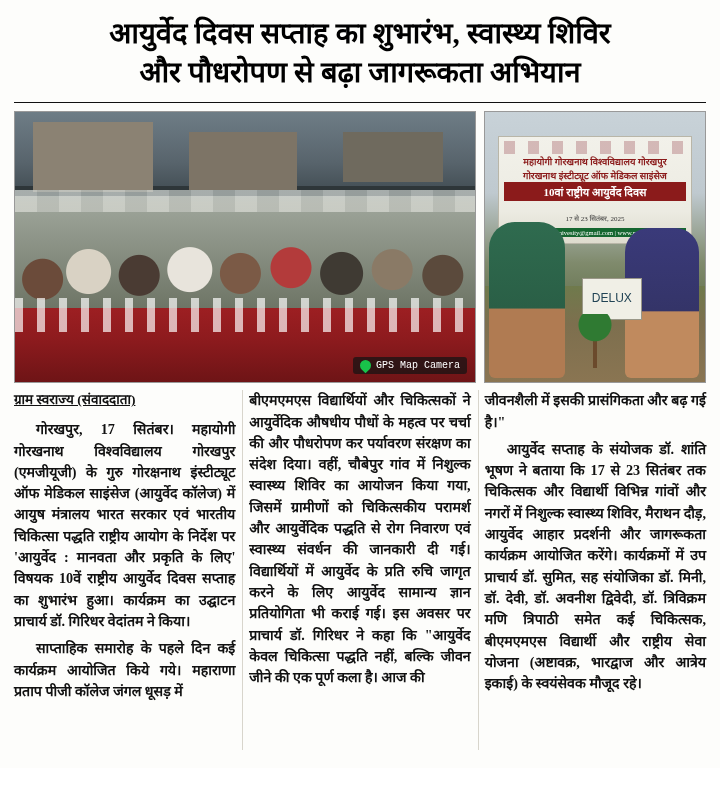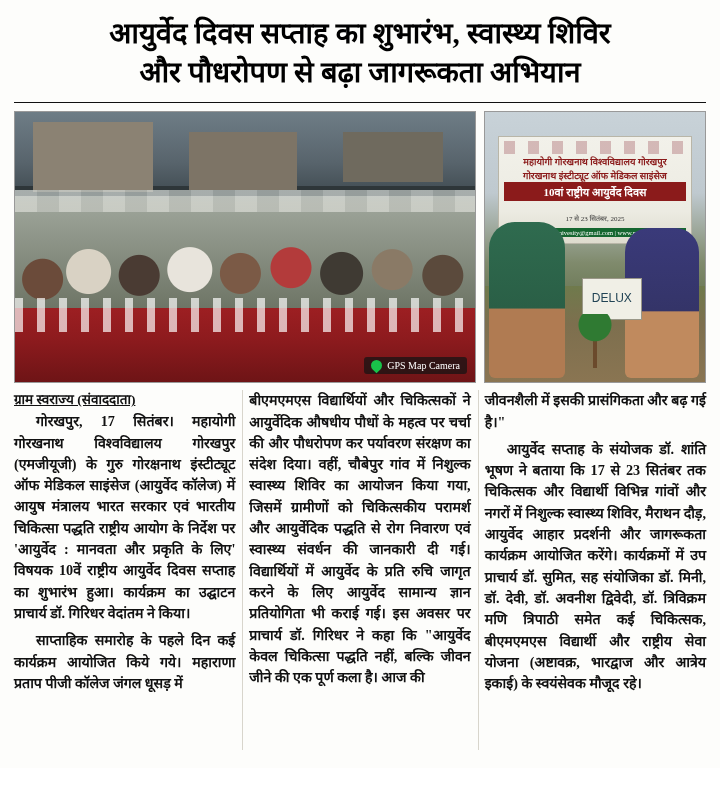--- a/index.html
+++ b/index.html
@@ -113,21 +113,21 @@
     opacity: .8;
   }
   .watermark {
     position: absolute;
     right: 8px; bottom: 8px;
     display: flex;
     align-items: center;
     gap: 5px;
     background: rgba(20,20,20,.72);
     color: #fff;
-    font-family: Liberation Serif, serif;
+    font-family: Liberation Mono, monospace;
     font-size: 10px;
     padding: 3px 7px;
     border-radius: 3px;
   }
   .wm-pin {
     width: 11px; height: 11px;
     background: #19c24a;
     border-radius: 50% 50% 50% 0;
     transform: rotate(-45deg);
   }
@@ -232,21 +232,21 @@
   .col + .col:before {
     content: "";
     position: absolute;
     left: -7px; top: 0; bottom: 0;
     border-left: 1px solid #d8d5cc;
   }
   .byline {
     font-weight: bold;
     font-size: 13.5px;
     text-decoration: underline;
-    margin-bottom: 3px;
+    margin-bottom: 11px;
   }
   .para {
     font-size: 14.2px;
     line-height: 1.5;
     text-align: justify;
     text-justify: inter-word;
     margin: 0 0 6px 0;
     hyphens: none;
     font-weight: bold;
   }

